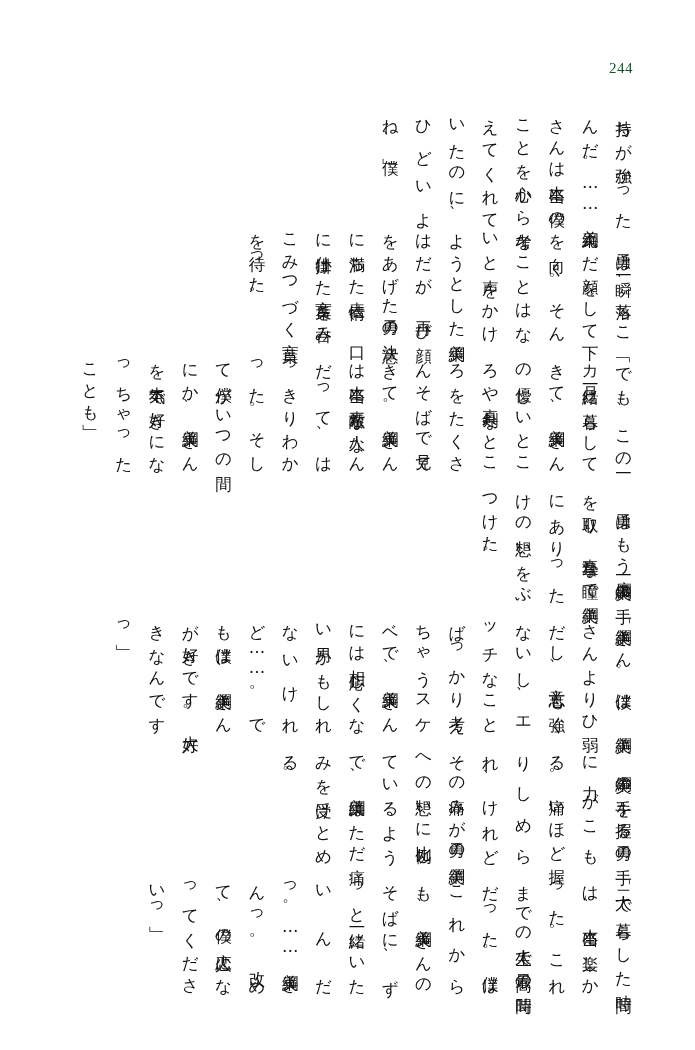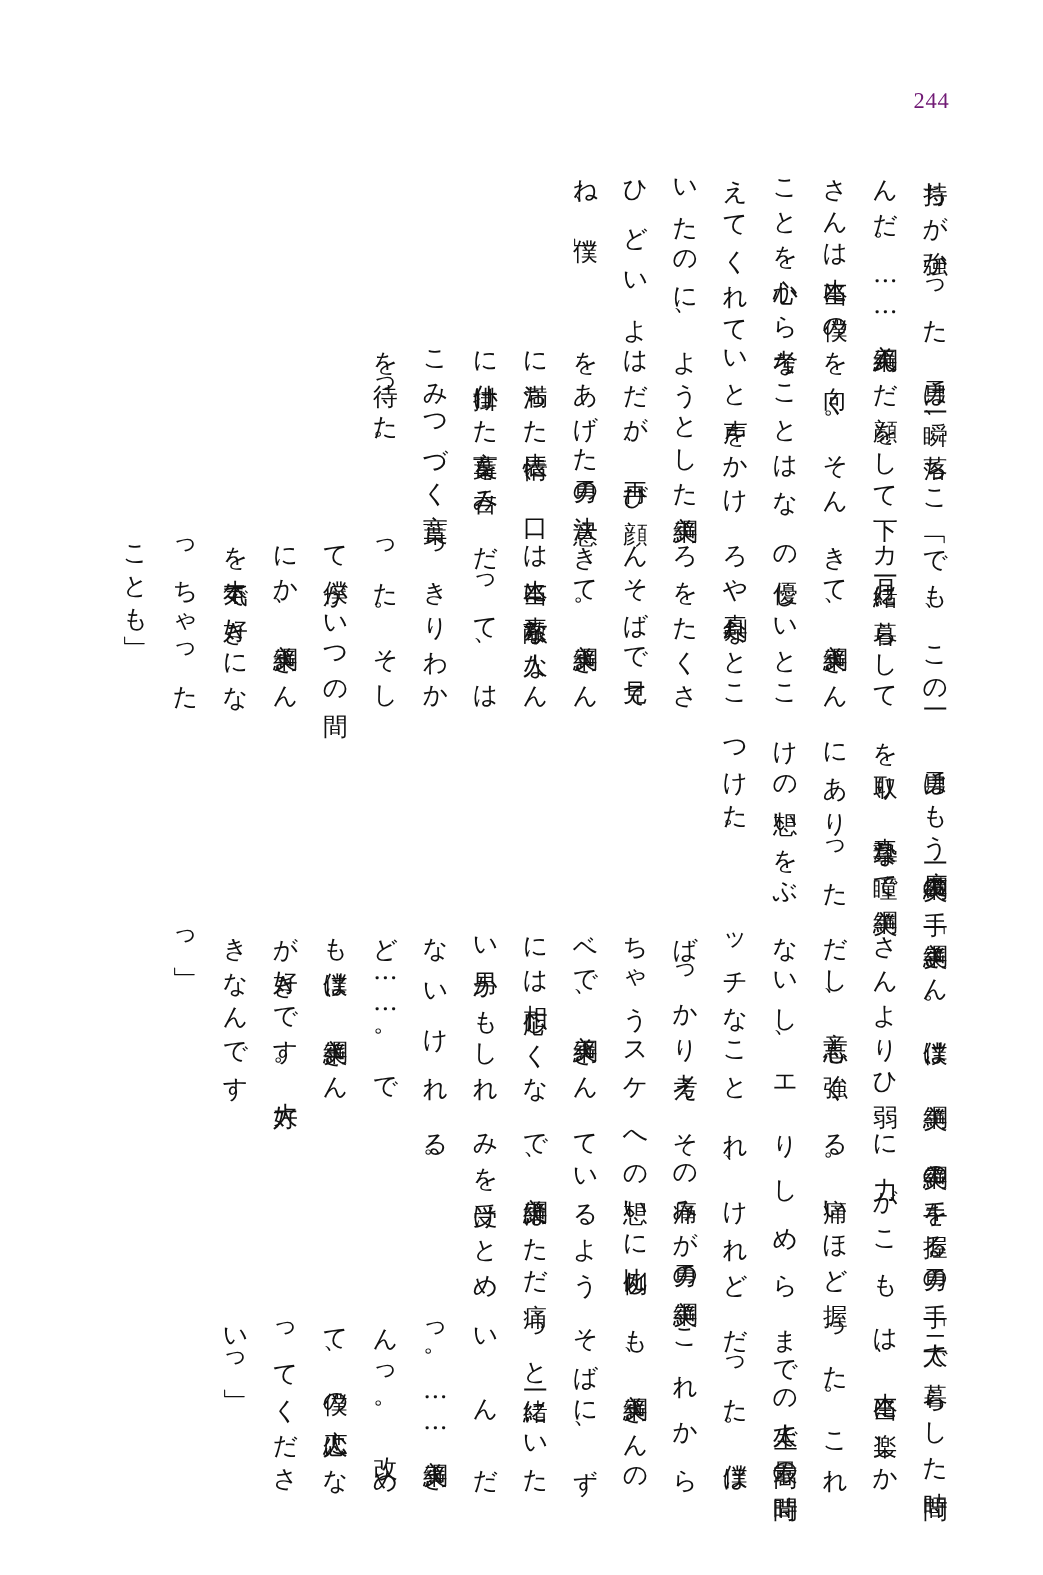--- a/index.html
+++ b/index.html
@@ -19,21 +19,21 @@
     width: 695px;
     height: 1050px;
     box-sizing: border-box;
   }
   .page-number {
     position: absolute;
     top: 60px;
     right: 62px;
     font-size: 15px;
     letter-spacing: 0.5px;
-    color: #701a75;
+    color: #14532d;
     font-family: "Liberation Serif", "DejaVu Serif", serif;
   }
   .body-text {
     position: absolute;
     top: 108px;
     left: 55px;
     right: 55px;
     height: 880px;
     writing-mode: vertical-rl;
     text-orientation: upright;

